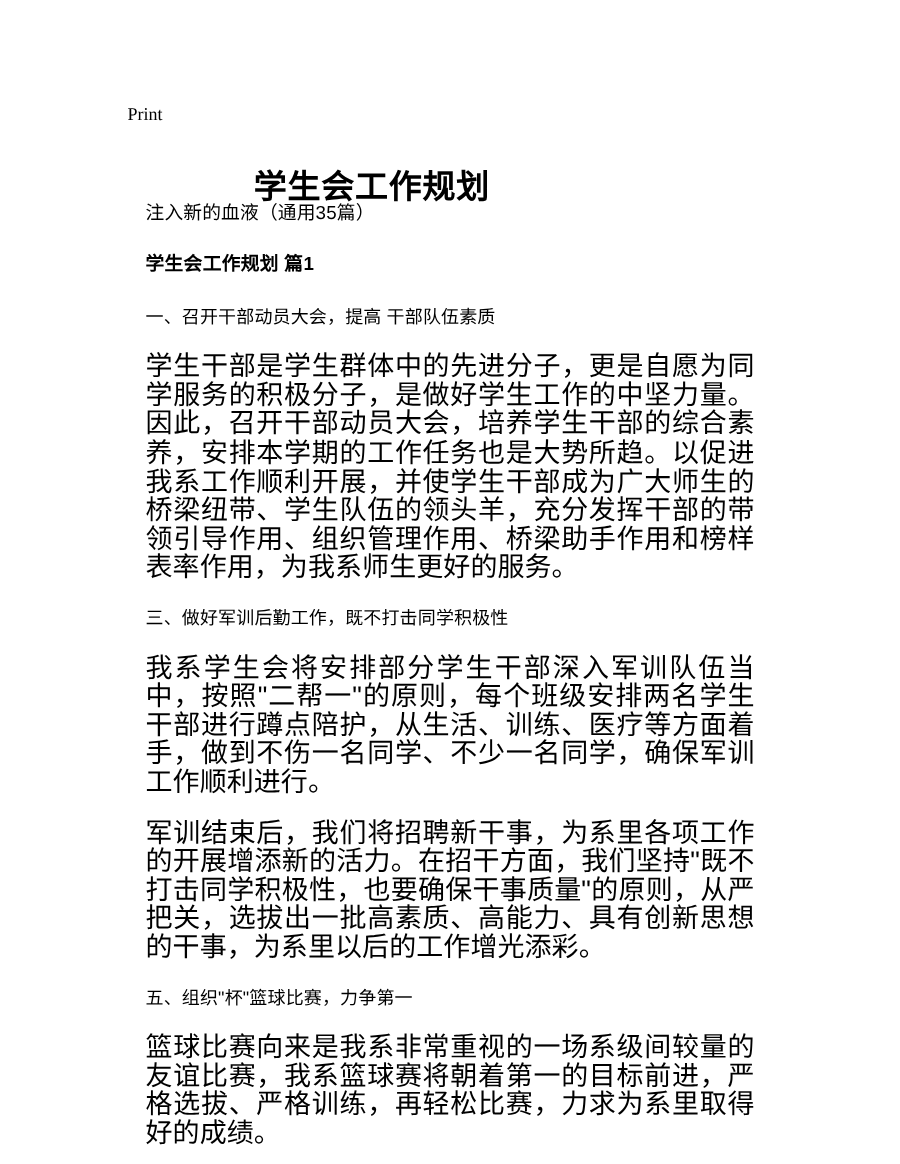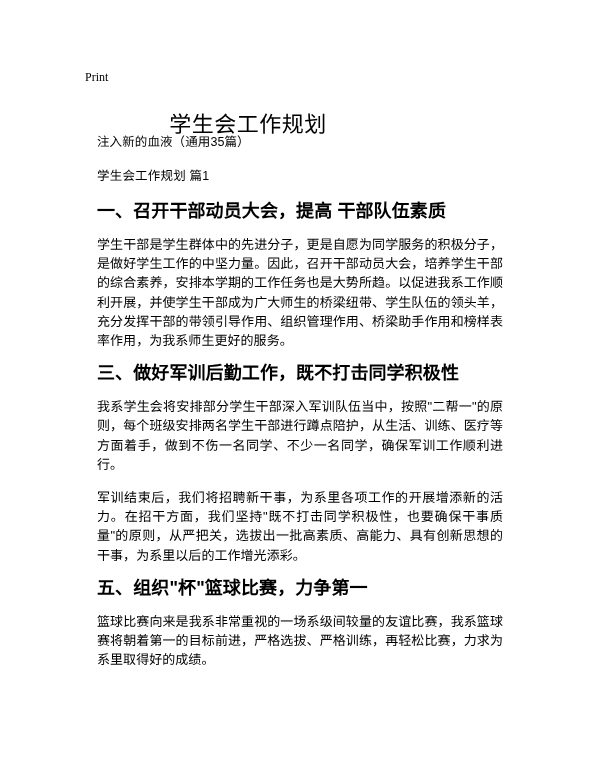--- a/index.html
+++ b/index.html
@@ -39,21 +39,21 @@
   }
 
   
   .doc-title {
     position: absolute;
     left: 0;
     right: 0;
     top: 96px;
     text-align: center;
     font-size: 22px;
-    font-weight: 400;
+    font-weight: 700;
     line-height: 28px;
     letter-spacing: 0.5px;
   }
 
   
   .content {
     position: absolute;
     left: 97px;
     top: 133px;
     width: 406px;
@@ -61,36 +61,36 @@
 
   .subtitle {
     font-size: 12.5px;
     line-height: 19px;
     margin: 0 0 15px 0;
     letter-spacing: 0.1px;
   }
 
   .piece-heading {
     font-size: 12.5px;
-    font-weight: 400;
+    font-weight: 700;
     line-height: 19px;
     margin: 0 0 16px 0;
     letter-spacing: 0.2px;
   }
 
   .section-heading {
-    font-size: 18px;
-    font-weight: 700;
+    font-size: 12px;
+    font-weight: 400;
     line-height: 19px;
     margin: 0 0 14px 0;
     letter-spacing: 0.1px;
   }
 
   .para {
-    font-size: 13px;
+    font-size: 18px;
     font-weight: 400;
     line-height: 19.2px;
     margin: 0 0 14px 0;
     text-align: justify;
     text-justify: inter-ideograph;
     letter-spacing: 0.05px;
   }
   .para:last-child {
     margin-bottom: 0;
   }

